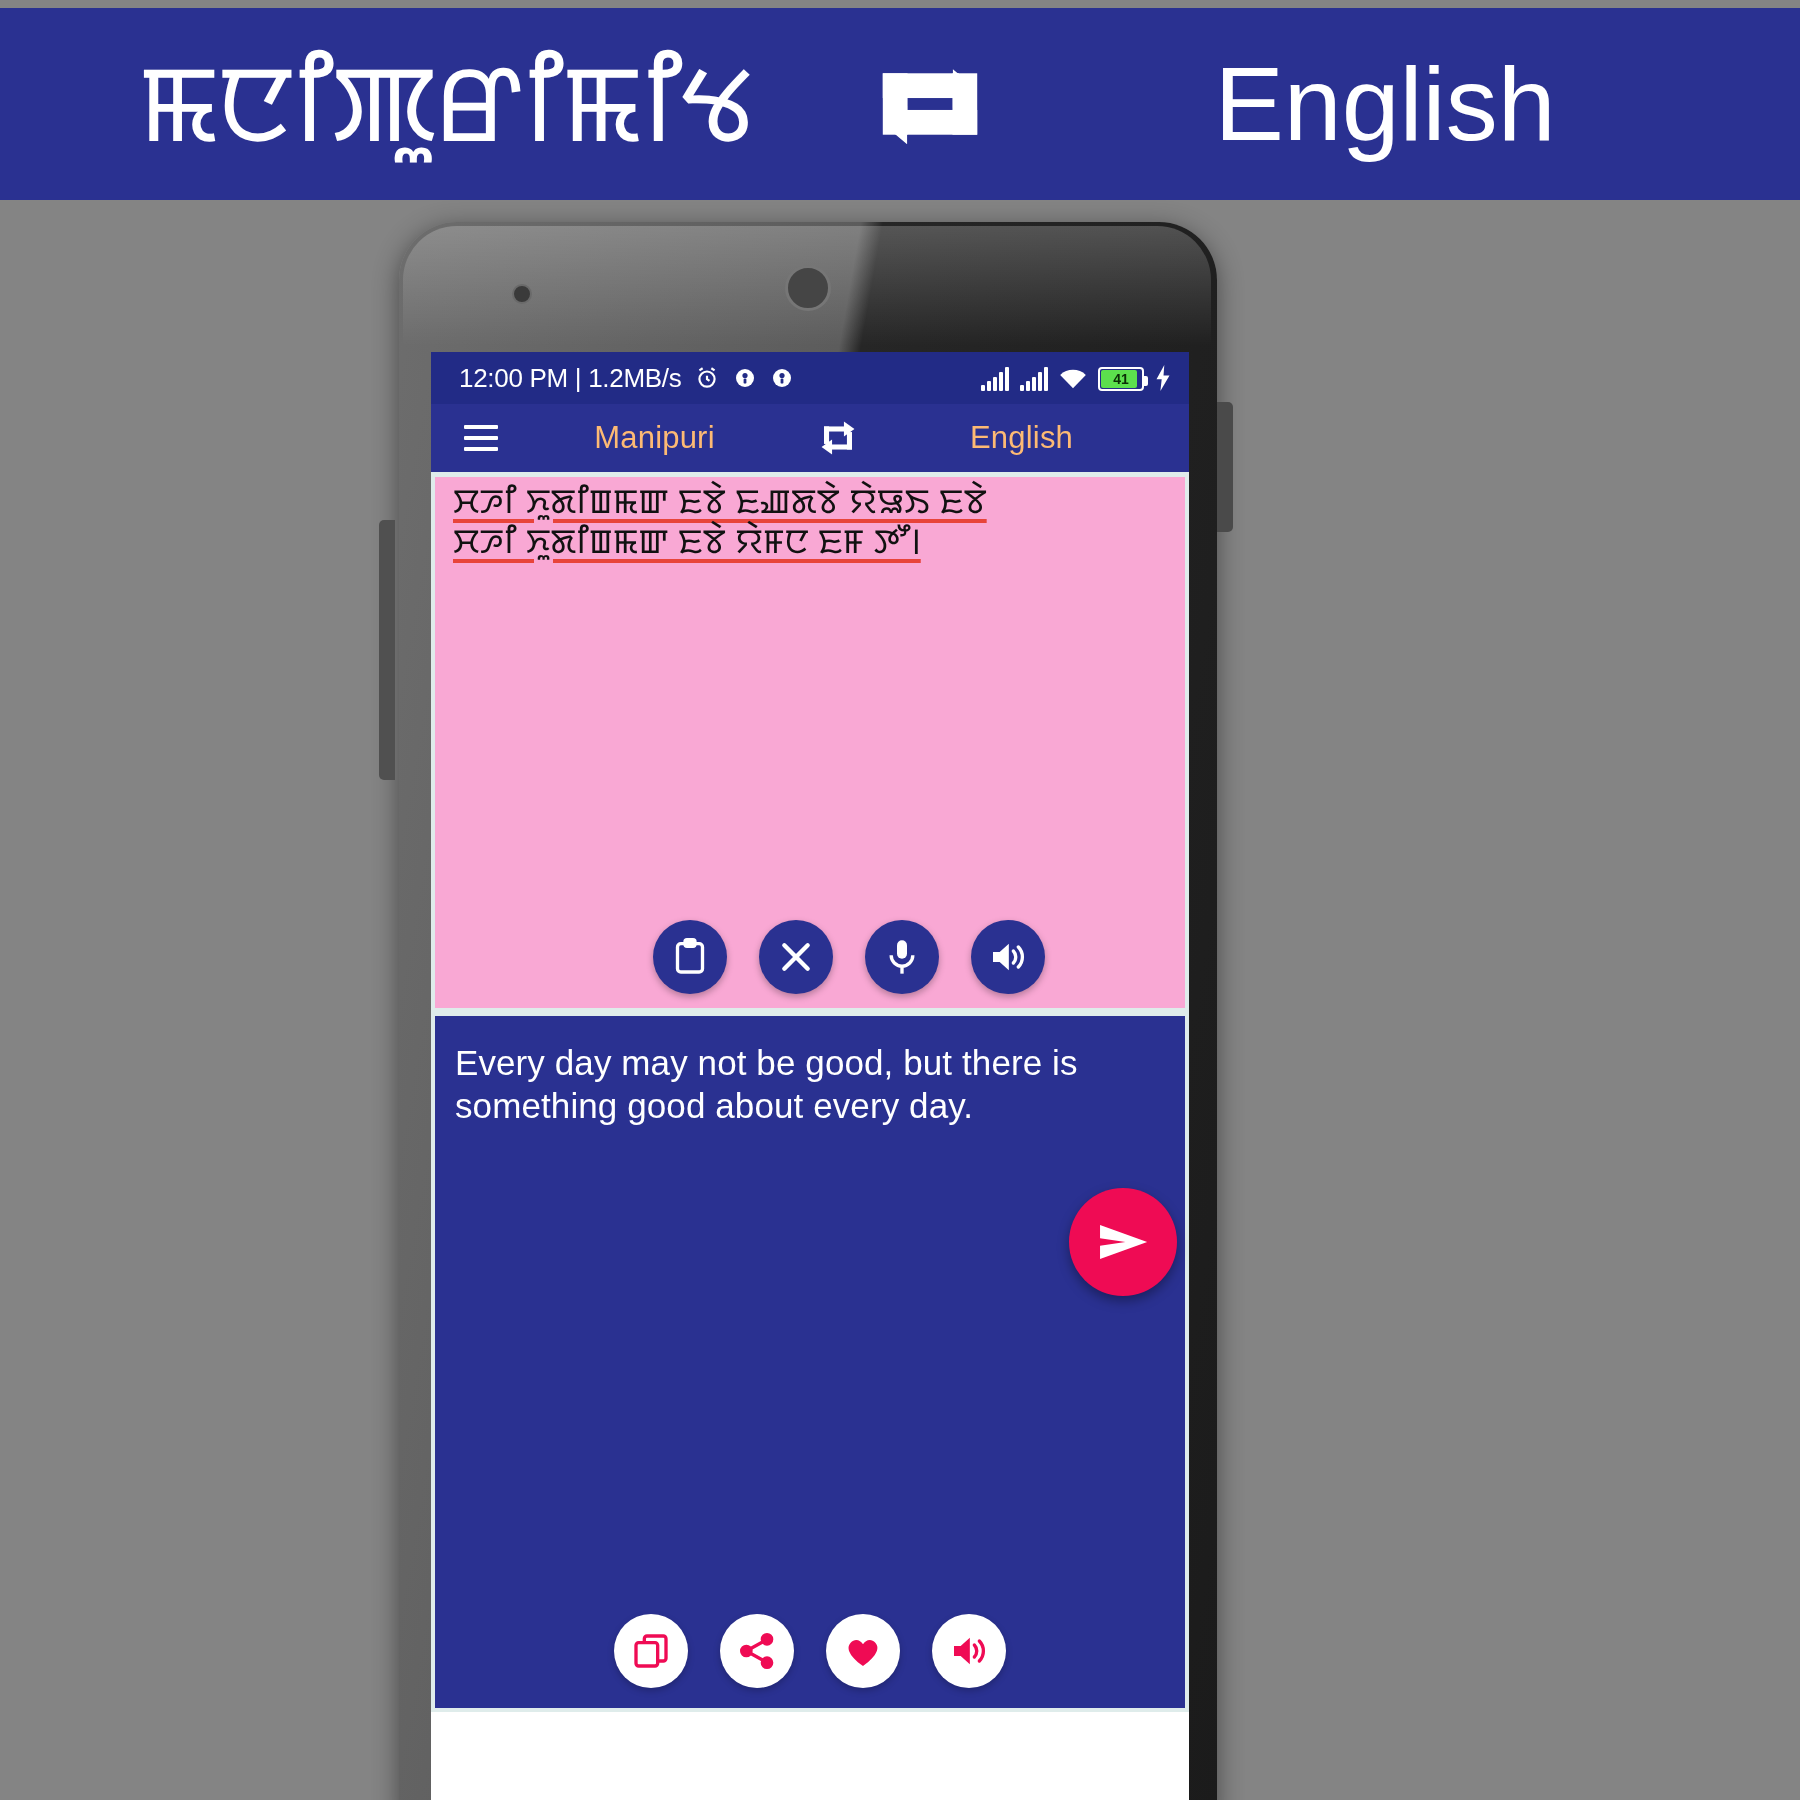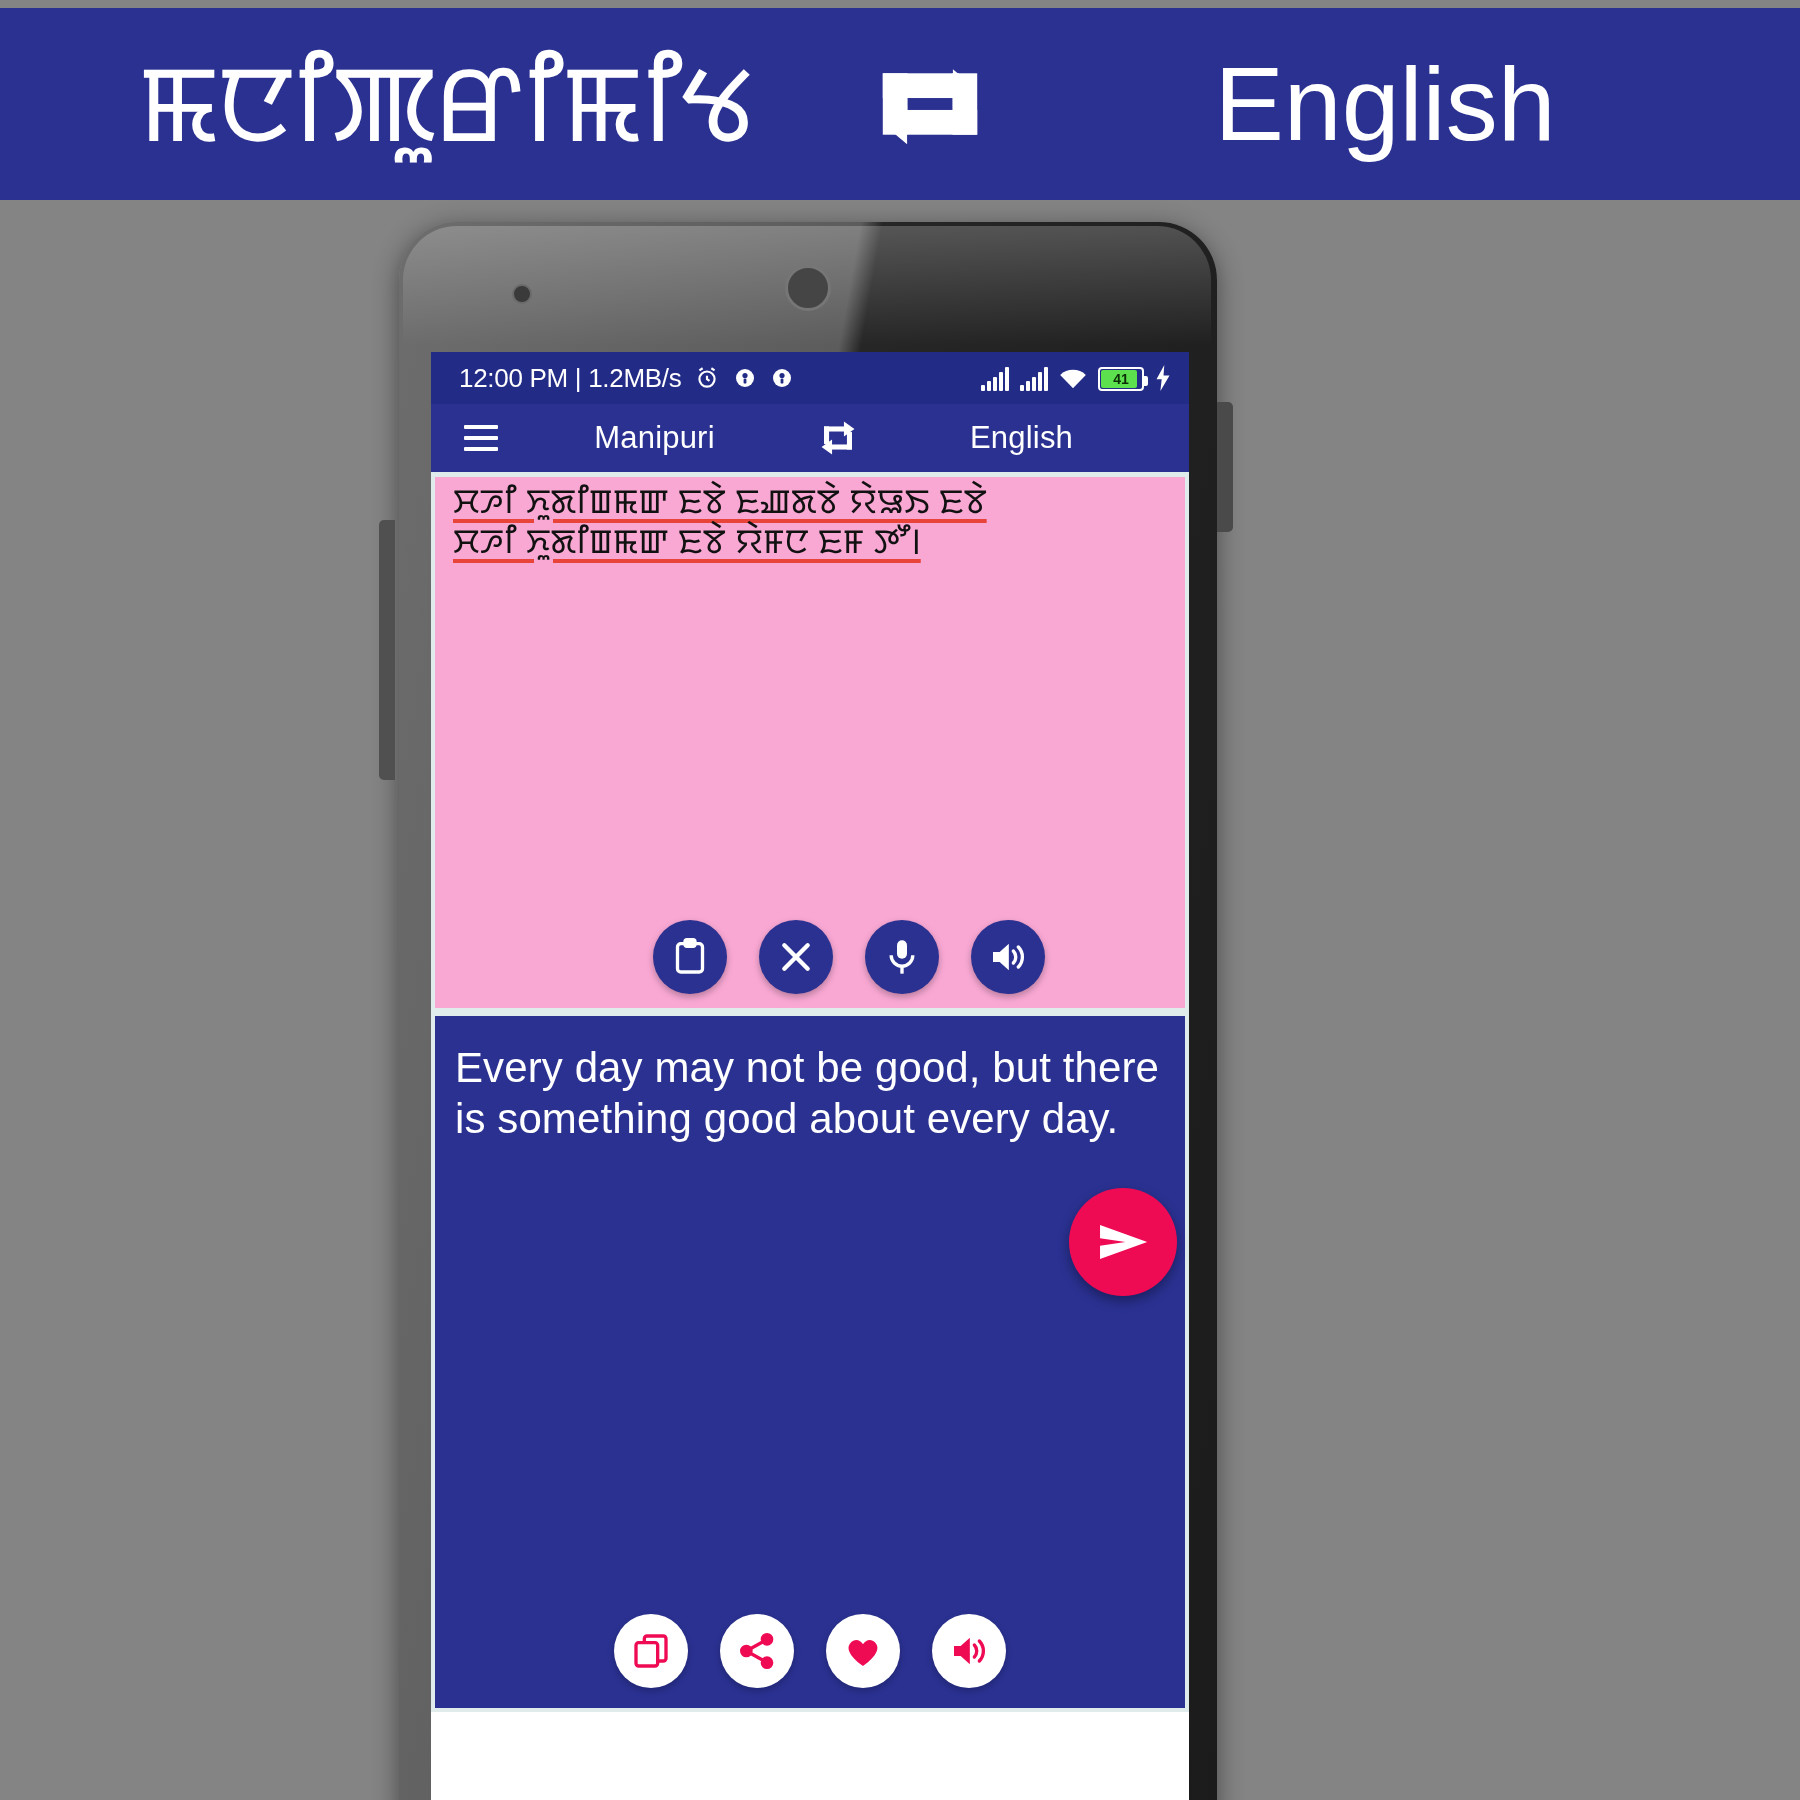--- a/index.html
+++ b/index.html
@@ -172,21 +172,21 @@
     position:relative; z-index:2; font-size:14px; color:#0b2e06; font-weight:bold;
   }
 
   
   #toolbar {
     height: 68px;
     background: #2a3191;
     display: flex;
     align-items: center;
     padding: 0 22px;
-    color: #ffffff;
+    color: #fdba74;
   }
   #menu-btn {
     width: 56px; height: 56px;
     display: flex; flex-direction: column;
     justify-content: center; align-items: center; gap: 7px;
   }
   #menu-btn span { display: block; width: 34px; height: 4px; background: #fff; border-radius: 1px; }
   #lang-src {
     flex: 1; text-align: center;
     font-size: 31px; letter-spacing: .2px;
@@ -255,21 +255,21 @@
   #output-panel {
     position: relative;
     height: 700px;
     background: #2a3191;
     border: 4px solid #dfeceb;
     padding: 26px 20px 0 20px;
     overflow: hidden;
   }
   #output-text {
     color: #ffffff;
-    font-size: 42px;
+    font-size: 35px;
     line-height: 1.22;
     letter-spacing: .1px;
   }
   #output-actions {
     position: absolute;
     left: 0; right: 0; bottom: 20px;
     display: flex;
     justify-content: center;
     gap: 32px;
   }

